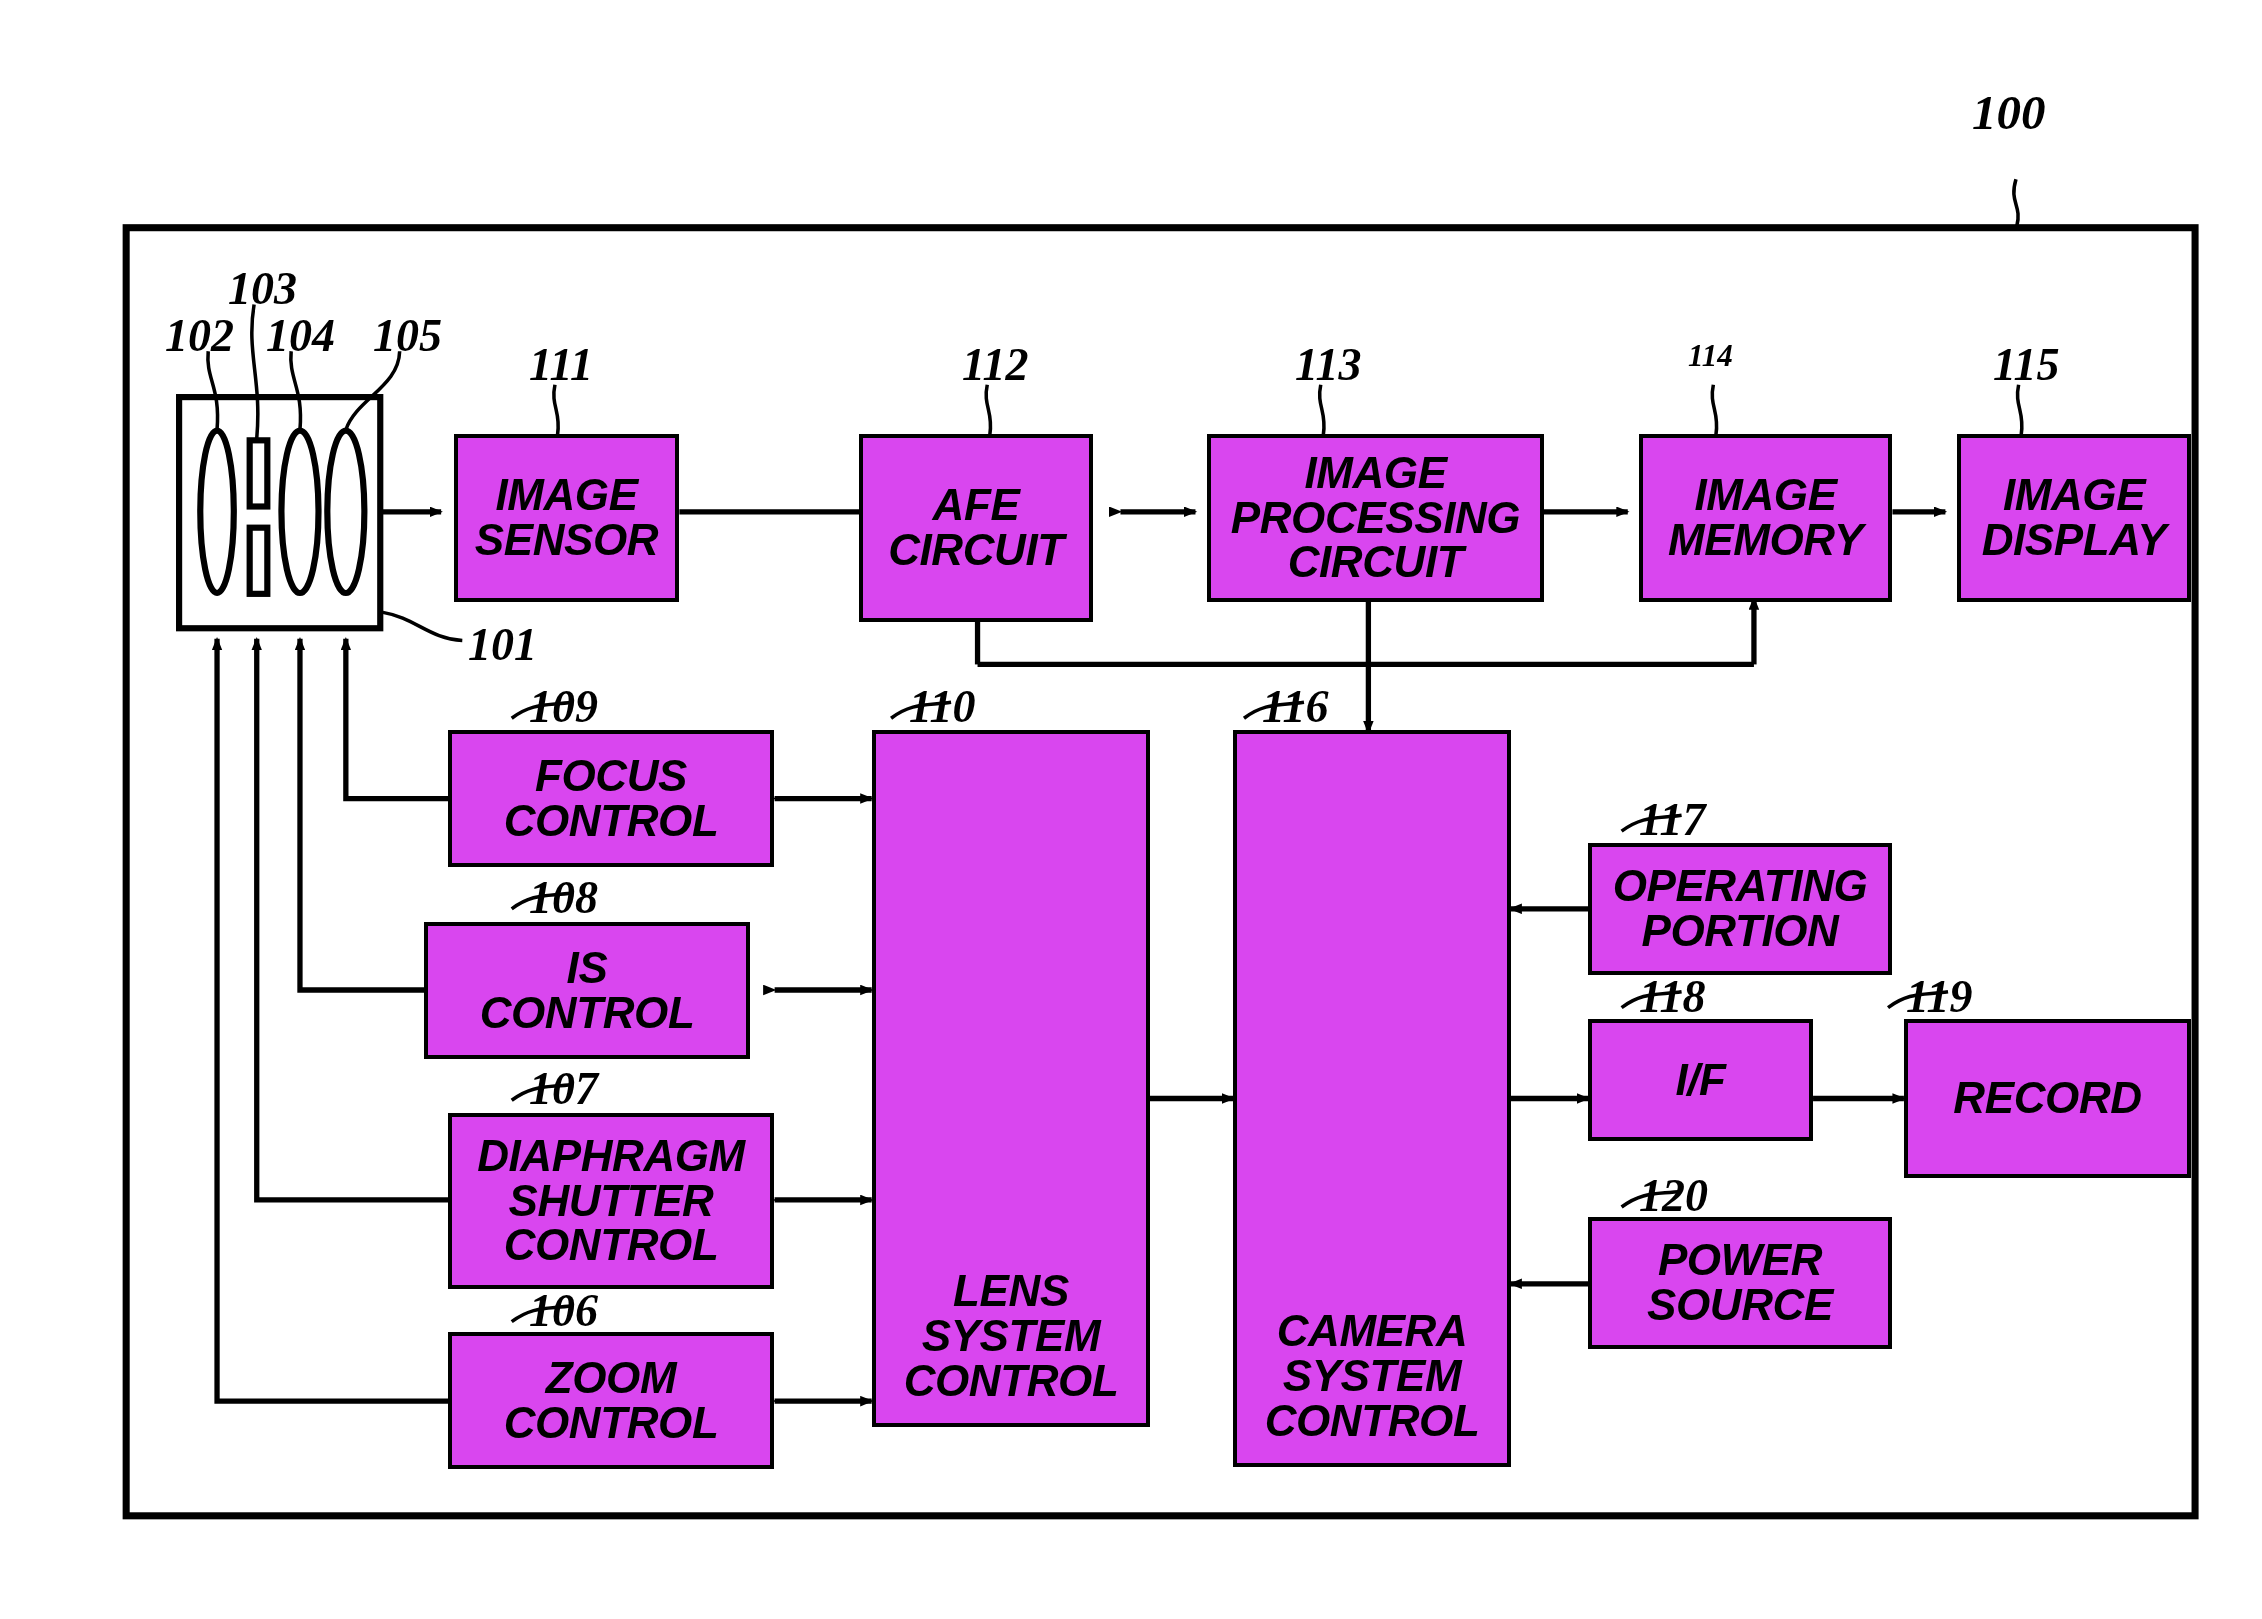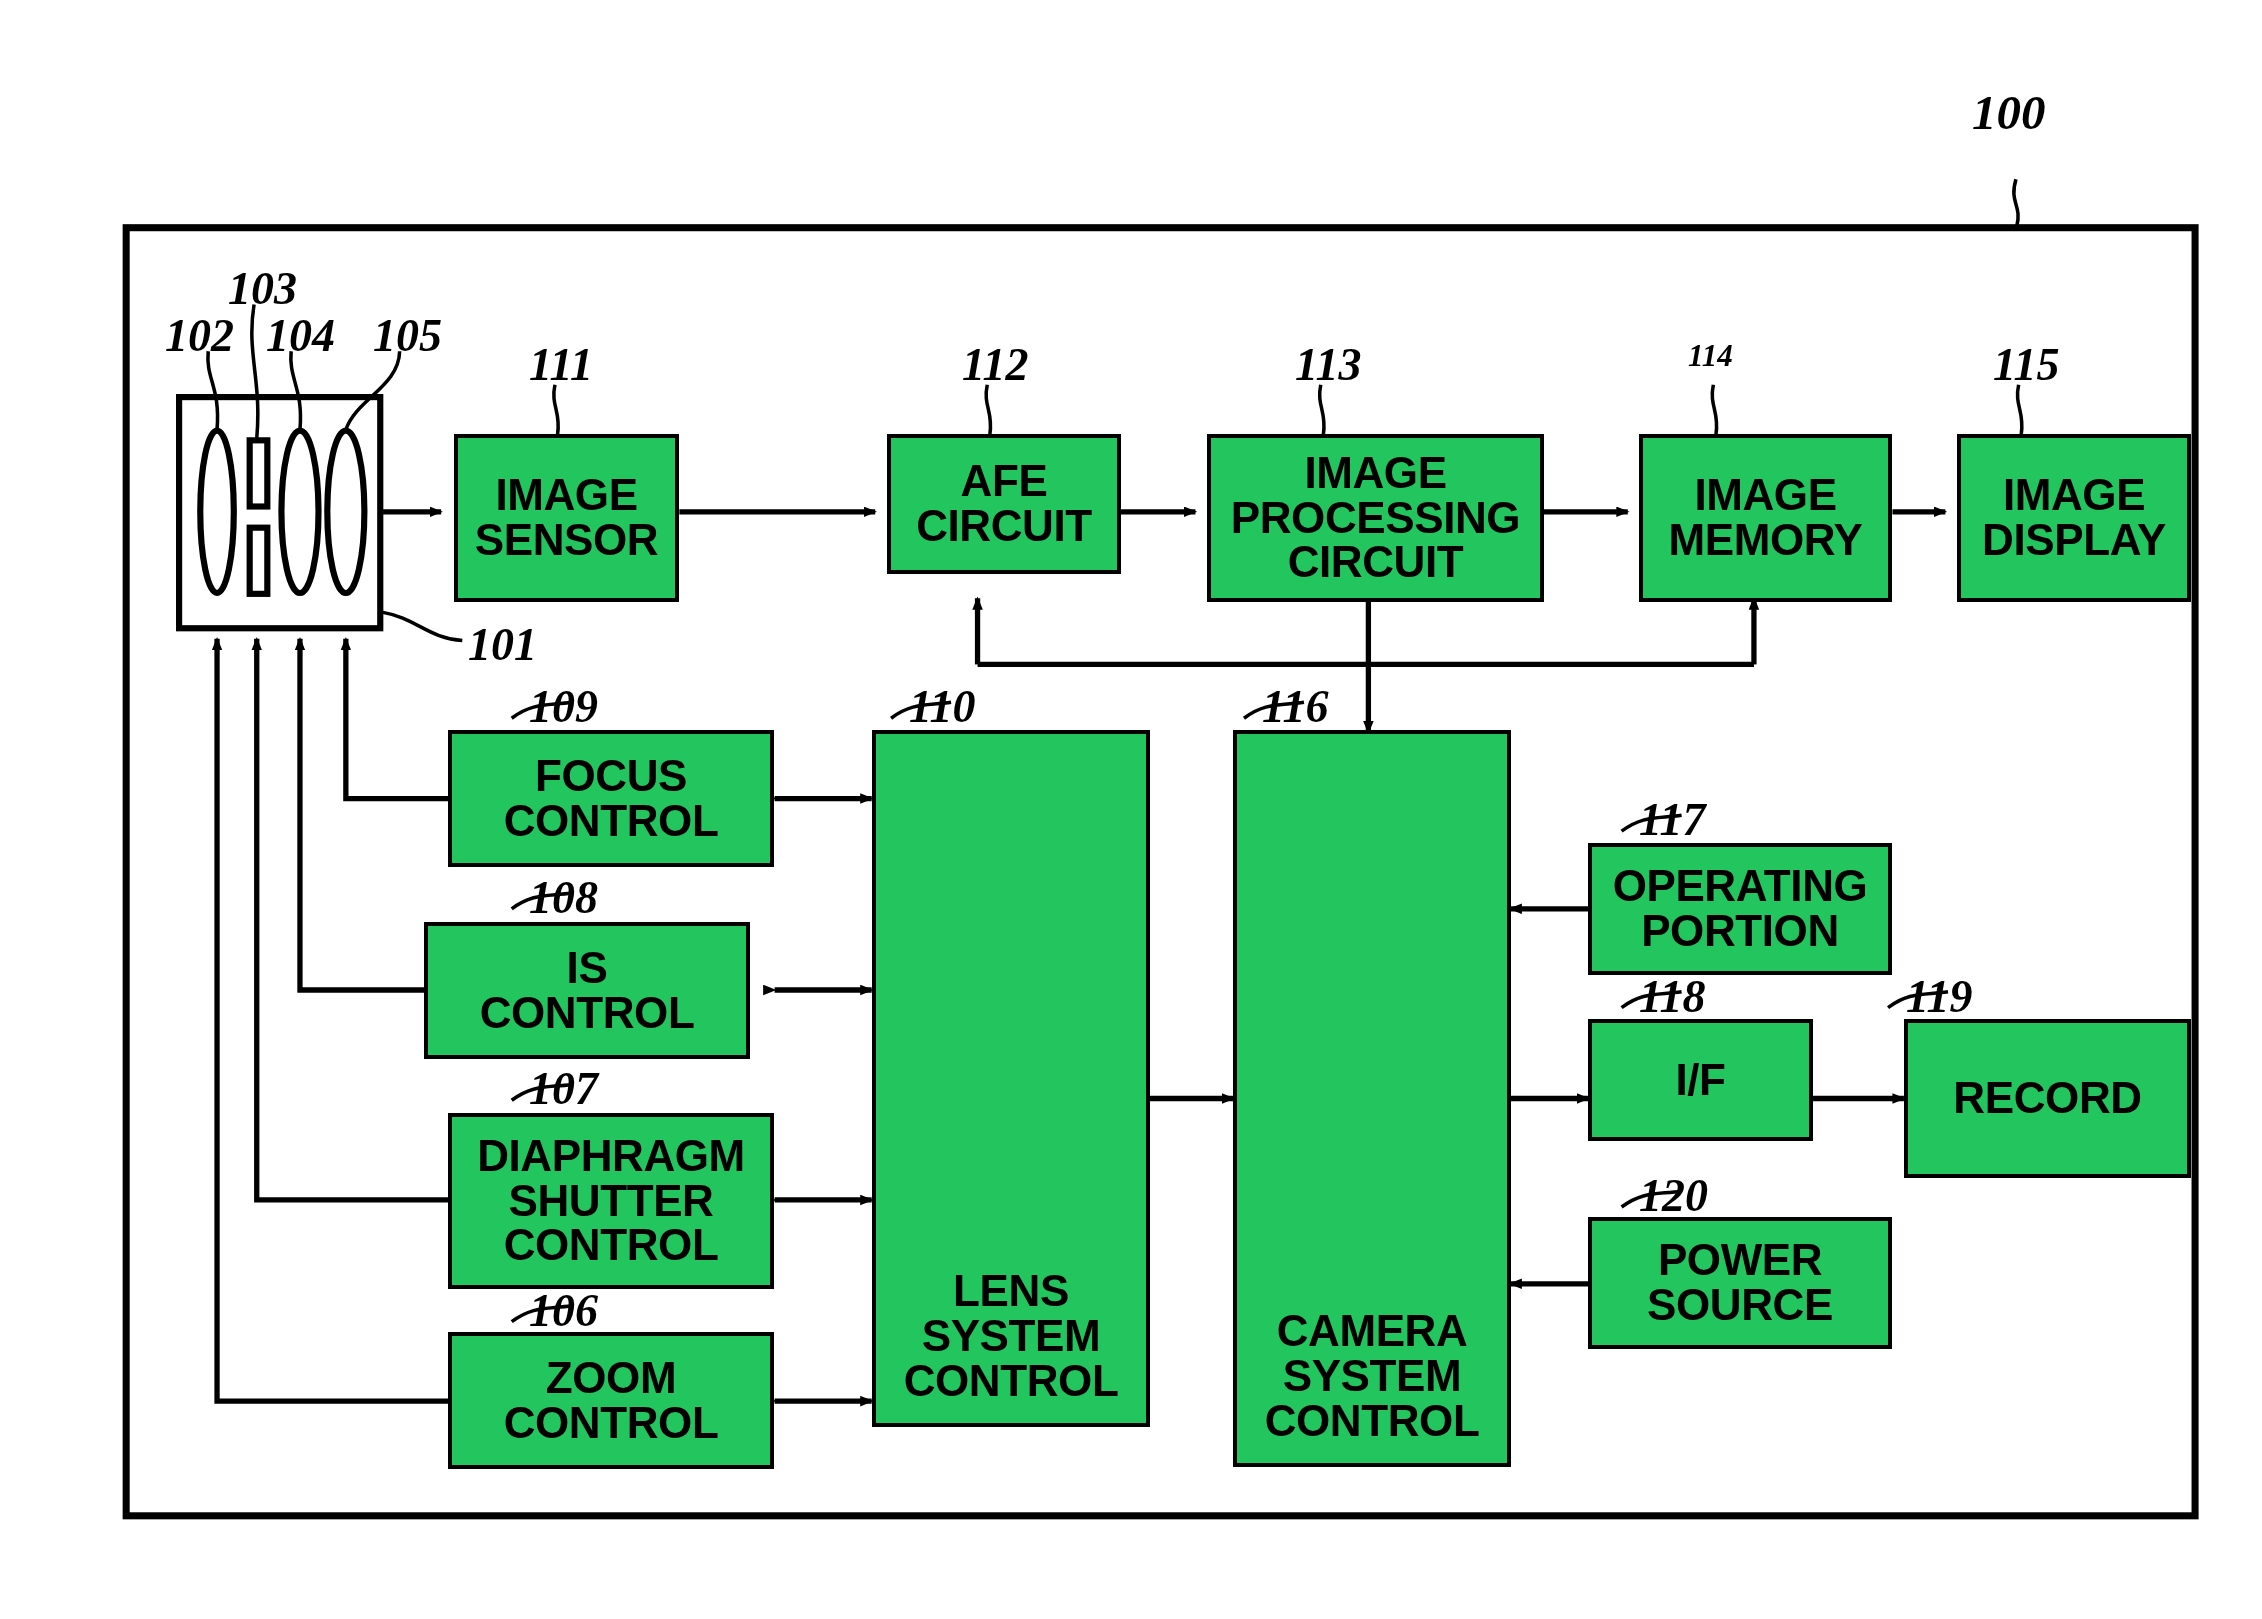--- a/index.html
+++ b/index.html
@@ -1,22 +1,22 @@
 <!DOCTYPE html>
 <html style="font-size:14px"><head>
 <meta charset="utf-8">
 <title>Camera System Block Diagram</title>
 <style>
   html,body{margin:0;padding:0;background:#ffffff;}
   body{font-family:"Liberation Sans",sans-serif;}
   #stage{position:relative;width:2263px;height:1620px;background:#fff;overflow:hidden;padding-left:32px;}
   svg#canvas{position:absolute;left:0;top:0;width:2263px;height:1620px;}
 
-  .blk{position:absolute;border:4.4px solid #000;background:#22c55e;box-sizing:border-box;
-       display:flex;align-items:center;justify-content:center;text-align:center;}
+  .blk{position:absolute;border:4.4px solid #000;background:#d946ef;box-sizing:border-box;
+       display:flex;align-items:center;justify-content:center;text-align:center;font-style:italic;}
   .blk span{display:block;font-weight:bold;color:#000;line-height:1.02;
             letter-spacing:-0.4px;font-family:"Liberation Sans",sans-serif;}
   .blk.tall{align-items:flex-end;padding-bottom:19.4px;}
 
   .ref{position:absolute;font-style:italic;font-weight:bold;color:#000;
        font-family:"Liberation Serif",serif;white-space:nowrap;}
 </style>
 </head>
 <body>
 
@@ -134,21 +134,21 @@
   <div class="ref" style="left:1906px;top:970px;font-size:46px;">119</div>
   <div class="ref" style="left:1639px;top:1169px;font-size:46px;">120</div>
 
   <div class="blk" style="left:454px;top:434px;width:225px;height:168px;">
     <span style="font-size:44px;">
       <span>IMAGE</span>
       <span>SENSOR</span>
     </span>
   </div>
 
-  <div class="blk" style="left:887px;top:434px;width:234px;height:140px;">
+  <div class="blk" style="left:859px;top:434px;width:234px;height:188px;">
     <span style="font-size:44px;">
       <span>AFE</span>
       <span>CIRCUIT</span>
     </span>
   </div>
 
   <div class="blk" style="left:1207px;top:434px;width:337px;height:168px;">
     <span style="font-size:44px;">
       <span>IMAGE</span>
       <span>PROCESSING</span>

